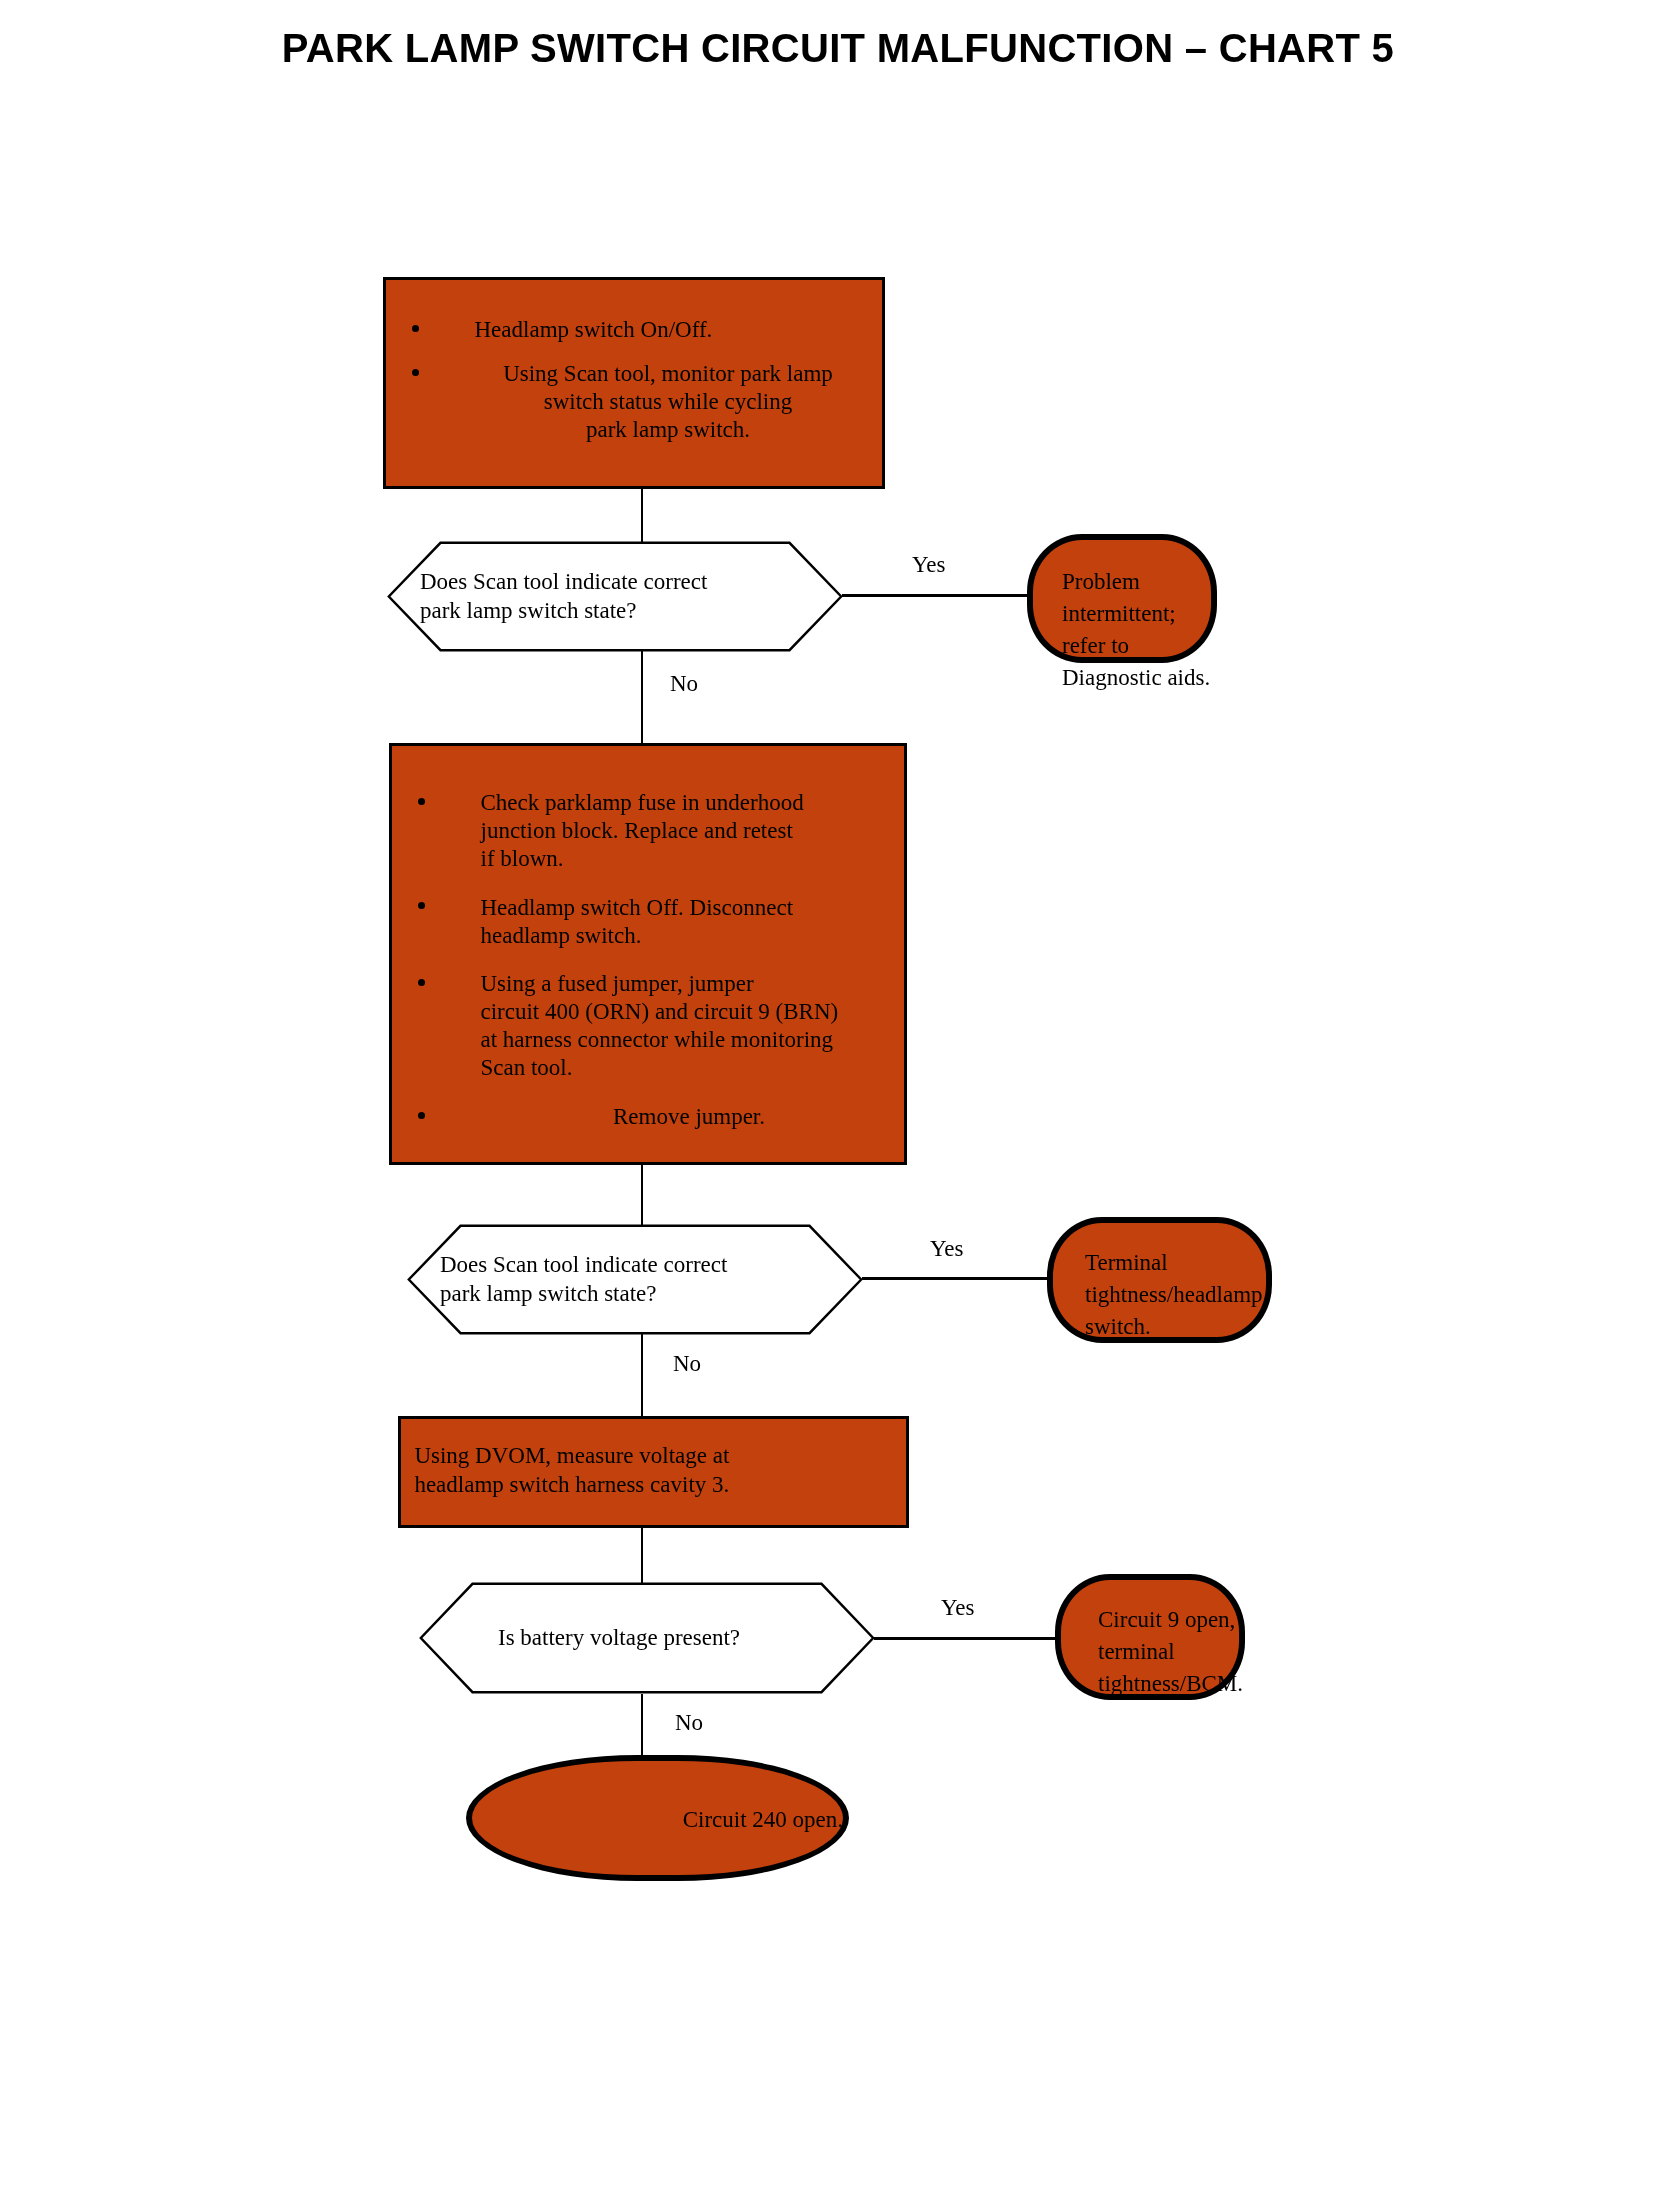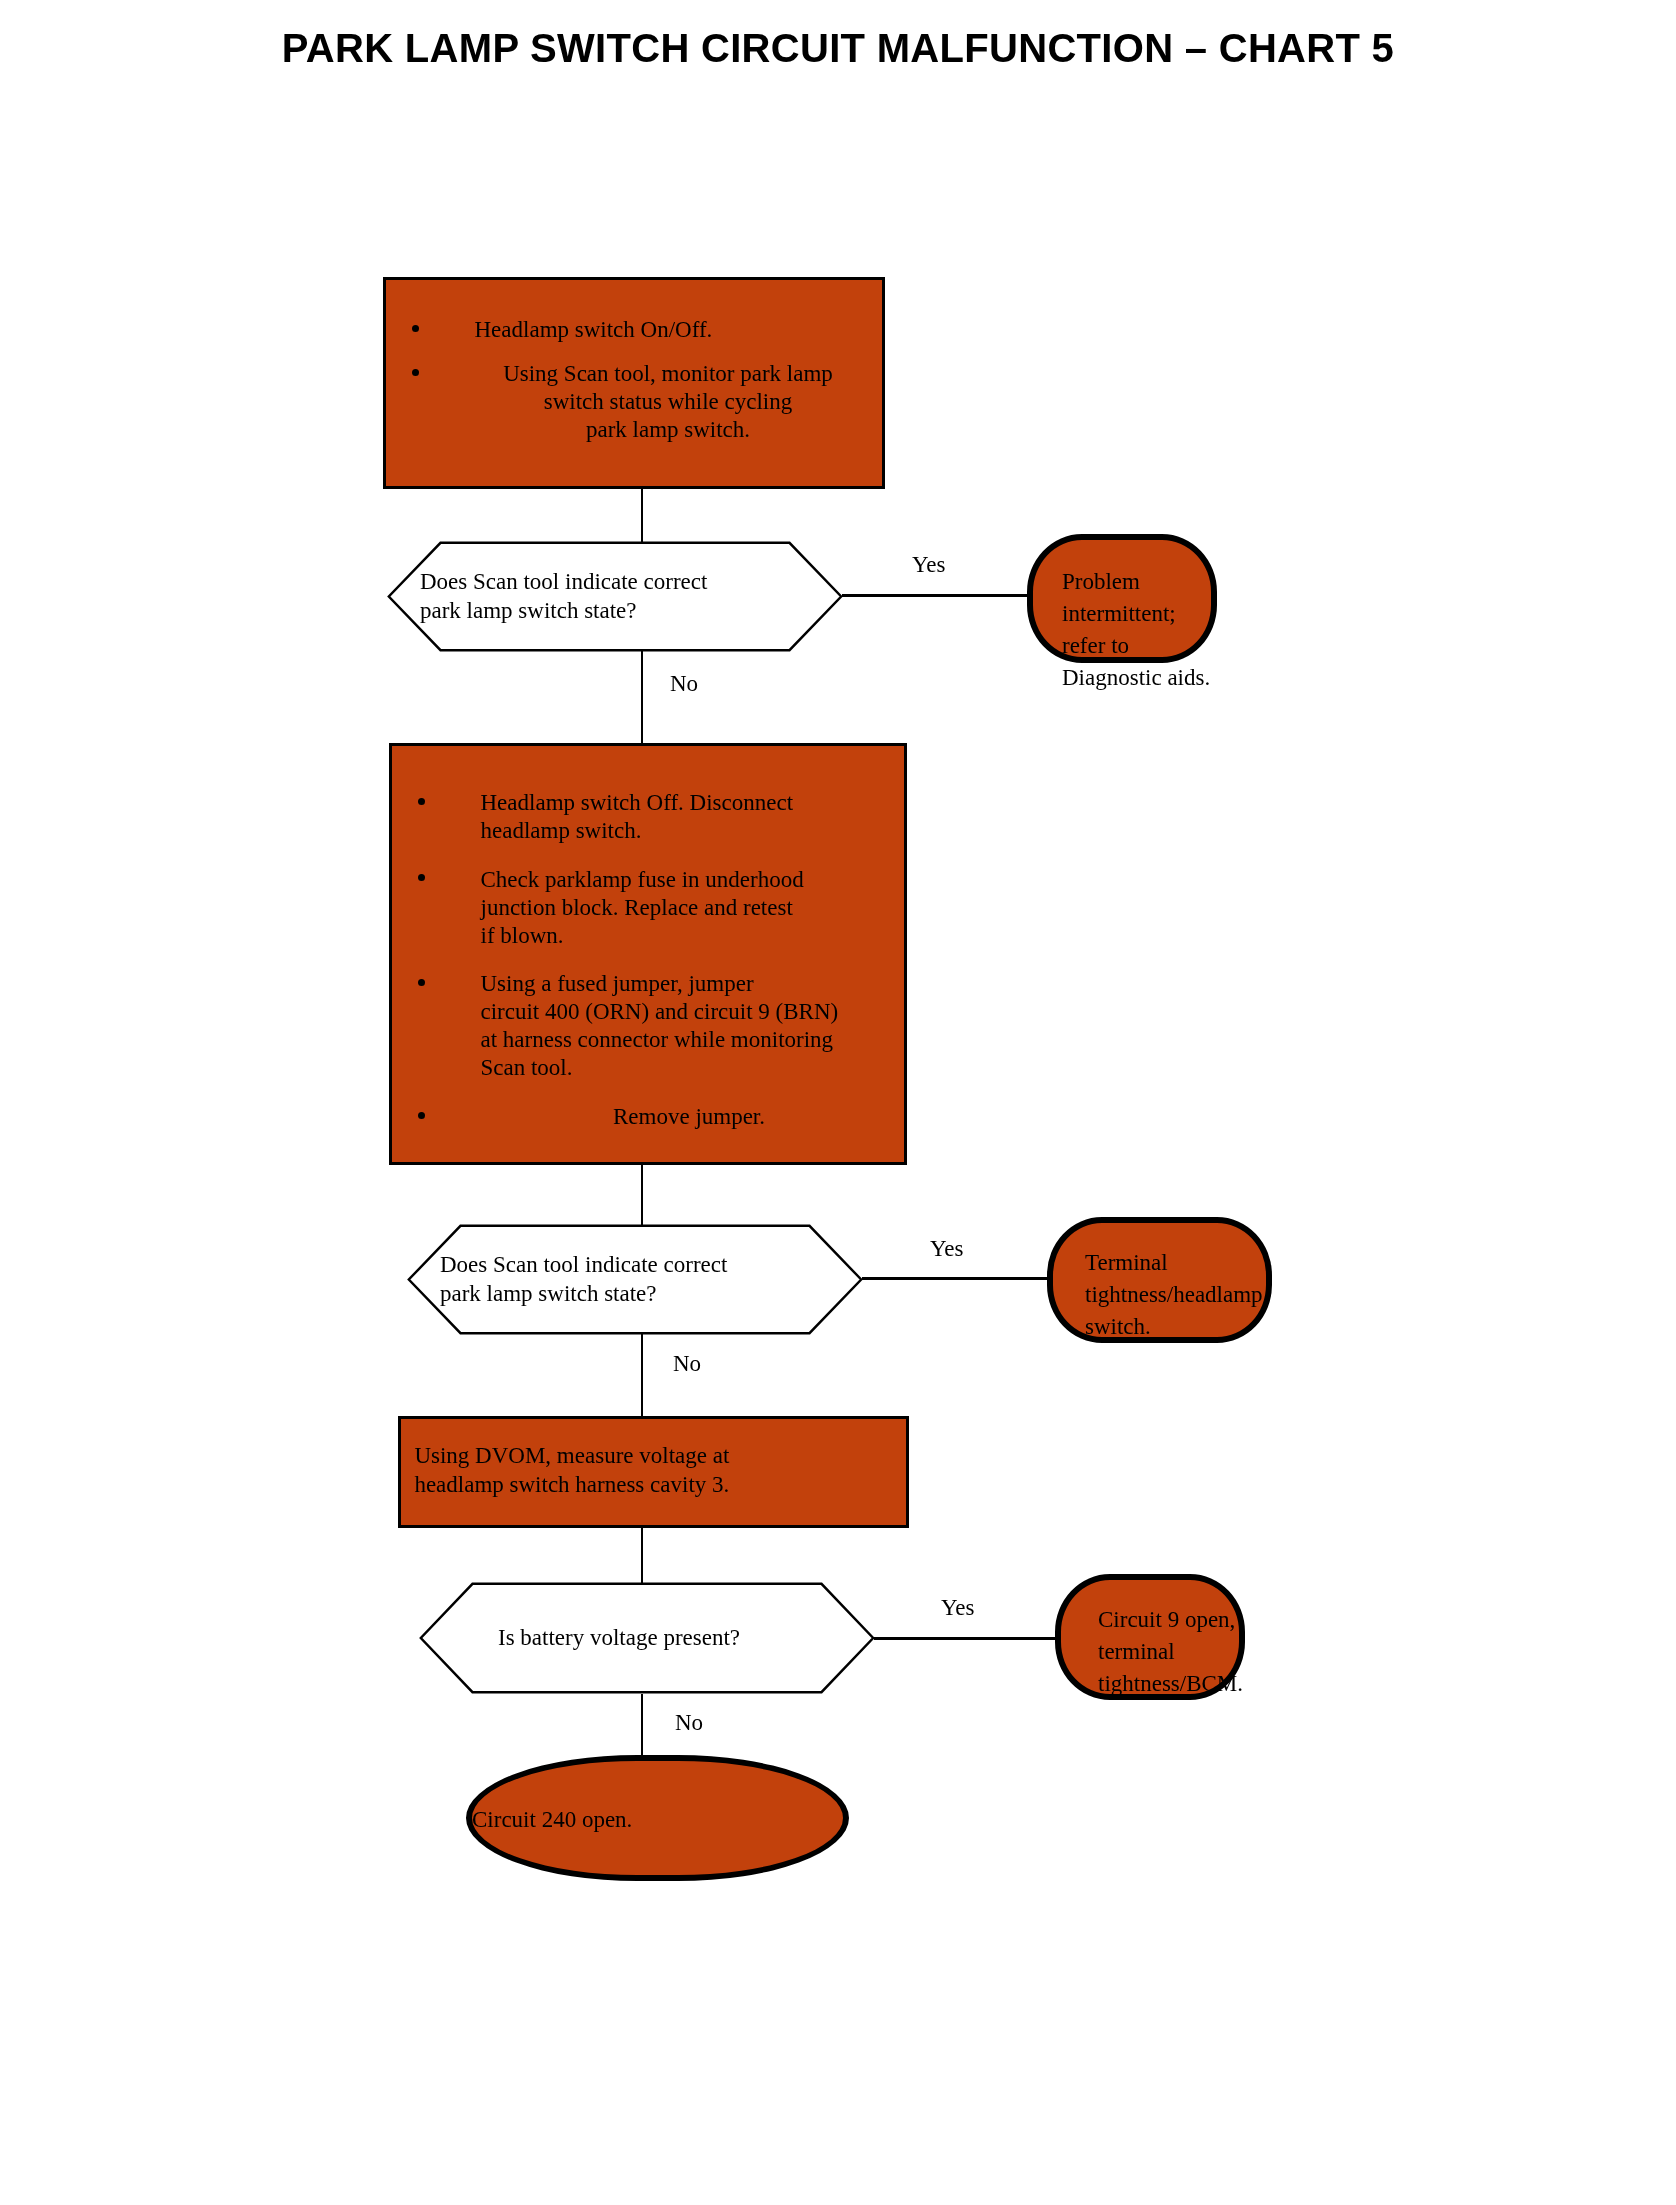--- a/index.html
+++ b/index.html
@@ -44,21 +44,21 @@
 
   
   .terminal{
     position:absolute;border:6.7px solid #000;background:#c2410c;box-sizing:border-box;
     border-radius:55px/58px;
   }
   .terminal .ttext{
     position:absolute;font-size:23px;line-height:32px;white-space:pre-line;
   }
   .terminal.pill{border-radius:182px/67px;}
-  .terminal.pill .ttext{width:100%;text-align:left;}
+  .terminal.pill .ttext{width:100%;text-align:right;}
 
   
   .vline{position:absolute;width:2.4px;background:#000;}
   .hline{position:absolute;height:3px;background:#000;}
 
   .edge-label{position:absolute;font-size:23px;line-height:24px;}
 </style>
 </head>
 <body>
 
@@ -99,28 +99,28 @@
 refer to Diagnostic aids.</div>
   </div>
 
   <div class="vline" style="left:641px;top:650px;height:94px;"></div>
   <div class="edge-label" style="left:670px;top:672px;">No</div>
 
   <div class="proc" style="left:389px;top:743px;width:518px;height:422px;">
     <div class="bullets" style="left:25.5px;top:43px;width:480px;">
       <div class="bullet-row" style="margin-bottom:20.7px;">
         <span class="bullet-dot"></span>
-        <div class="bullet-text">Headlamp switch Off. Disconnect
-headlamp switch.</div>
+        <div class="bullet-text">Check parklamp fuse in underhood
+junction block. Replace and retest
+if blown.</div>
       </div>
       <div class="bullet-row" style="margin-bottom:20.7px;">
         <span class="bullet-dot"></span>
-        <div class="bullet-text">Check parklamp fuse in underhood
-junction block. Replace and retest
-if blown.</div>
+        <div class="bullet-text">Headlamp switch Off. Disconnect
+headlamp switch.</div>
       </div>
       <div class="bullet-row" style="margin-bottom:20.7px;">
         <span class="bullet-dot"></span>
         <div class="bullet-text">Using a fused jumper, jumper
 circuit 400 (ORN) and circuit 9 (BRN)
 at harness connector while monitoring
 Scan tool.</div>
       </div>
       <div class="bullet-row">
         <span class="bullet-dot"></span>

